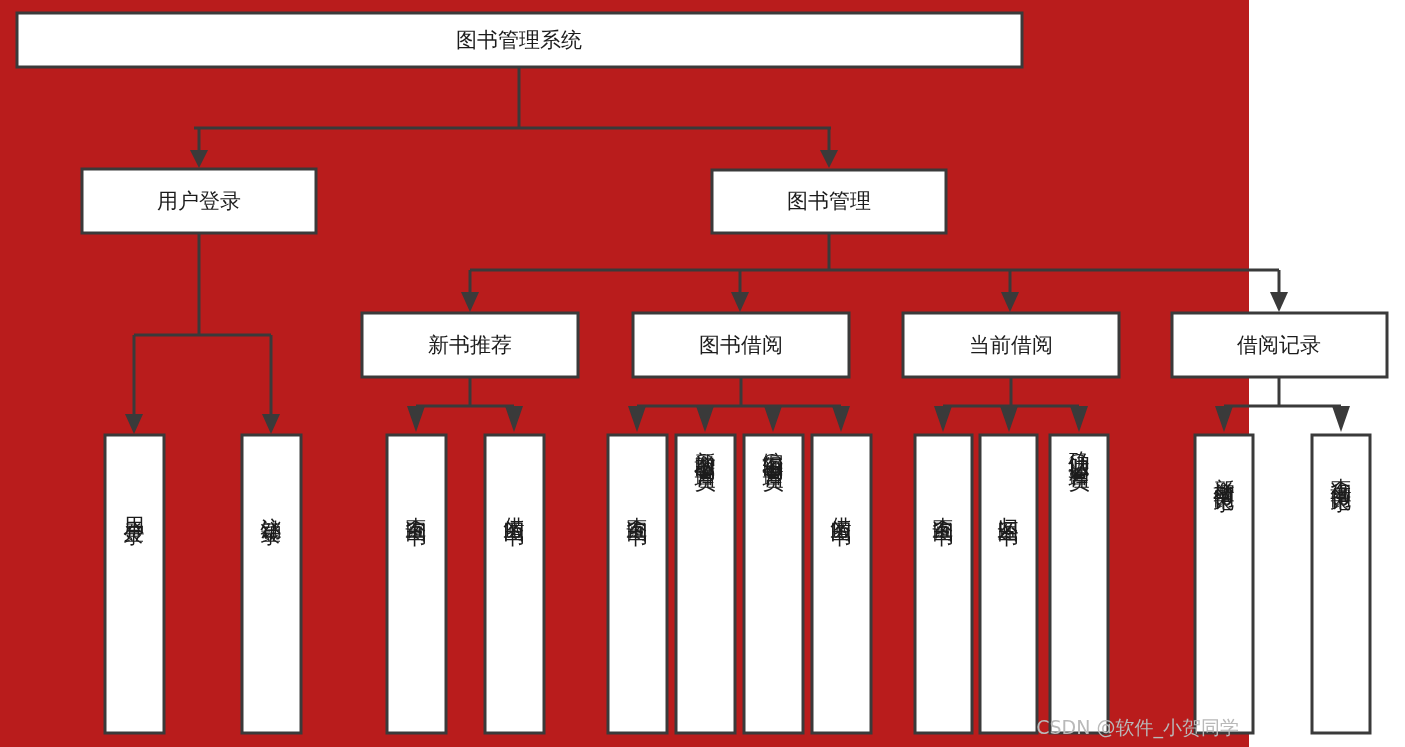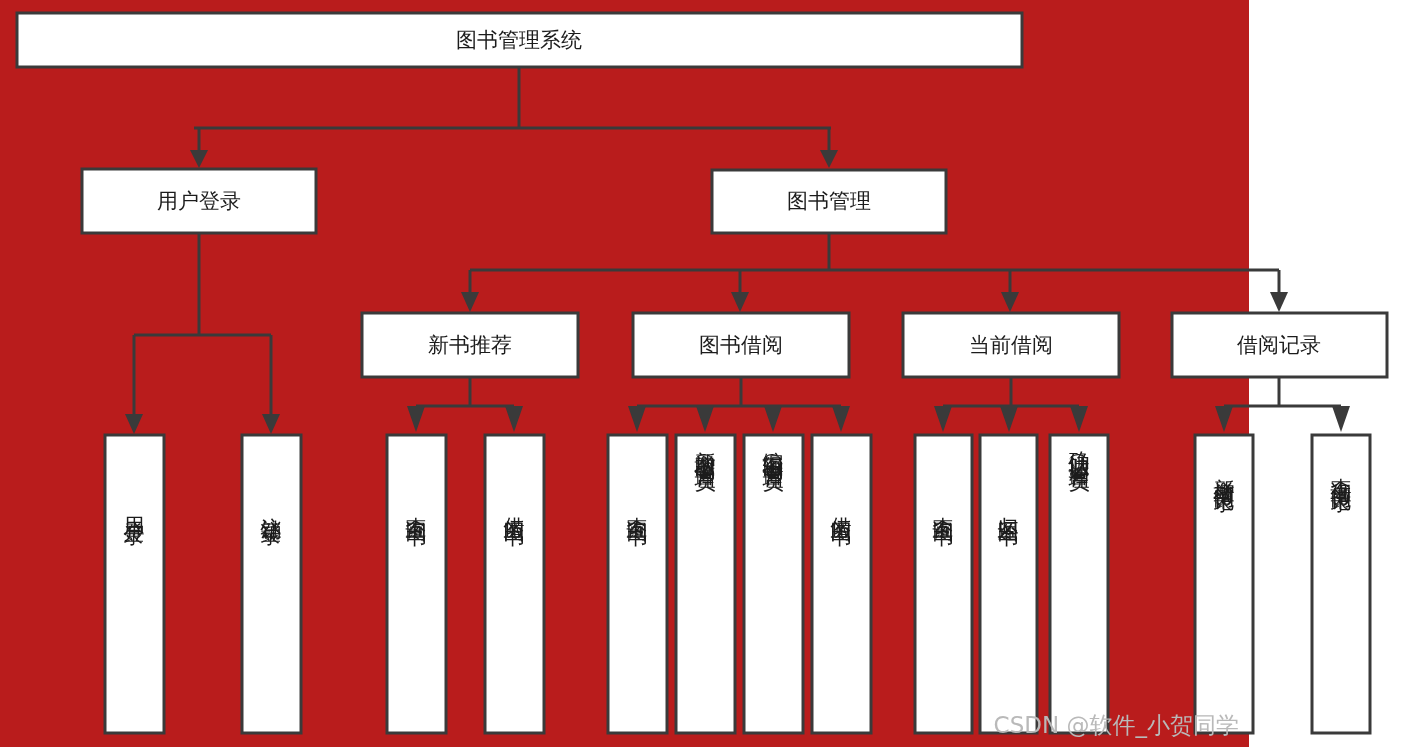--- a/index.html
+++ b/index.html
@@ -55,21 +55,21 @@
     writing-mode: vertical-rl;
     text-orientation: upright;
     text-anchor: middle;
     letter-spacing: 3px;
   }
   .watermark {
     position: absolute;
     right: 10px;
     bottom: 6px;
     font-family: "DejaVu Sans", "Liberation Sans", sans-serif;
-    font-size: 23px;
+    font-size: 19px;
     color: #b9b9b9;
     white-space: nowrap;
     pointer-events: none;
   }
 </style>
 </head>
 <body>
 
 <div id="diagram-root">
 

